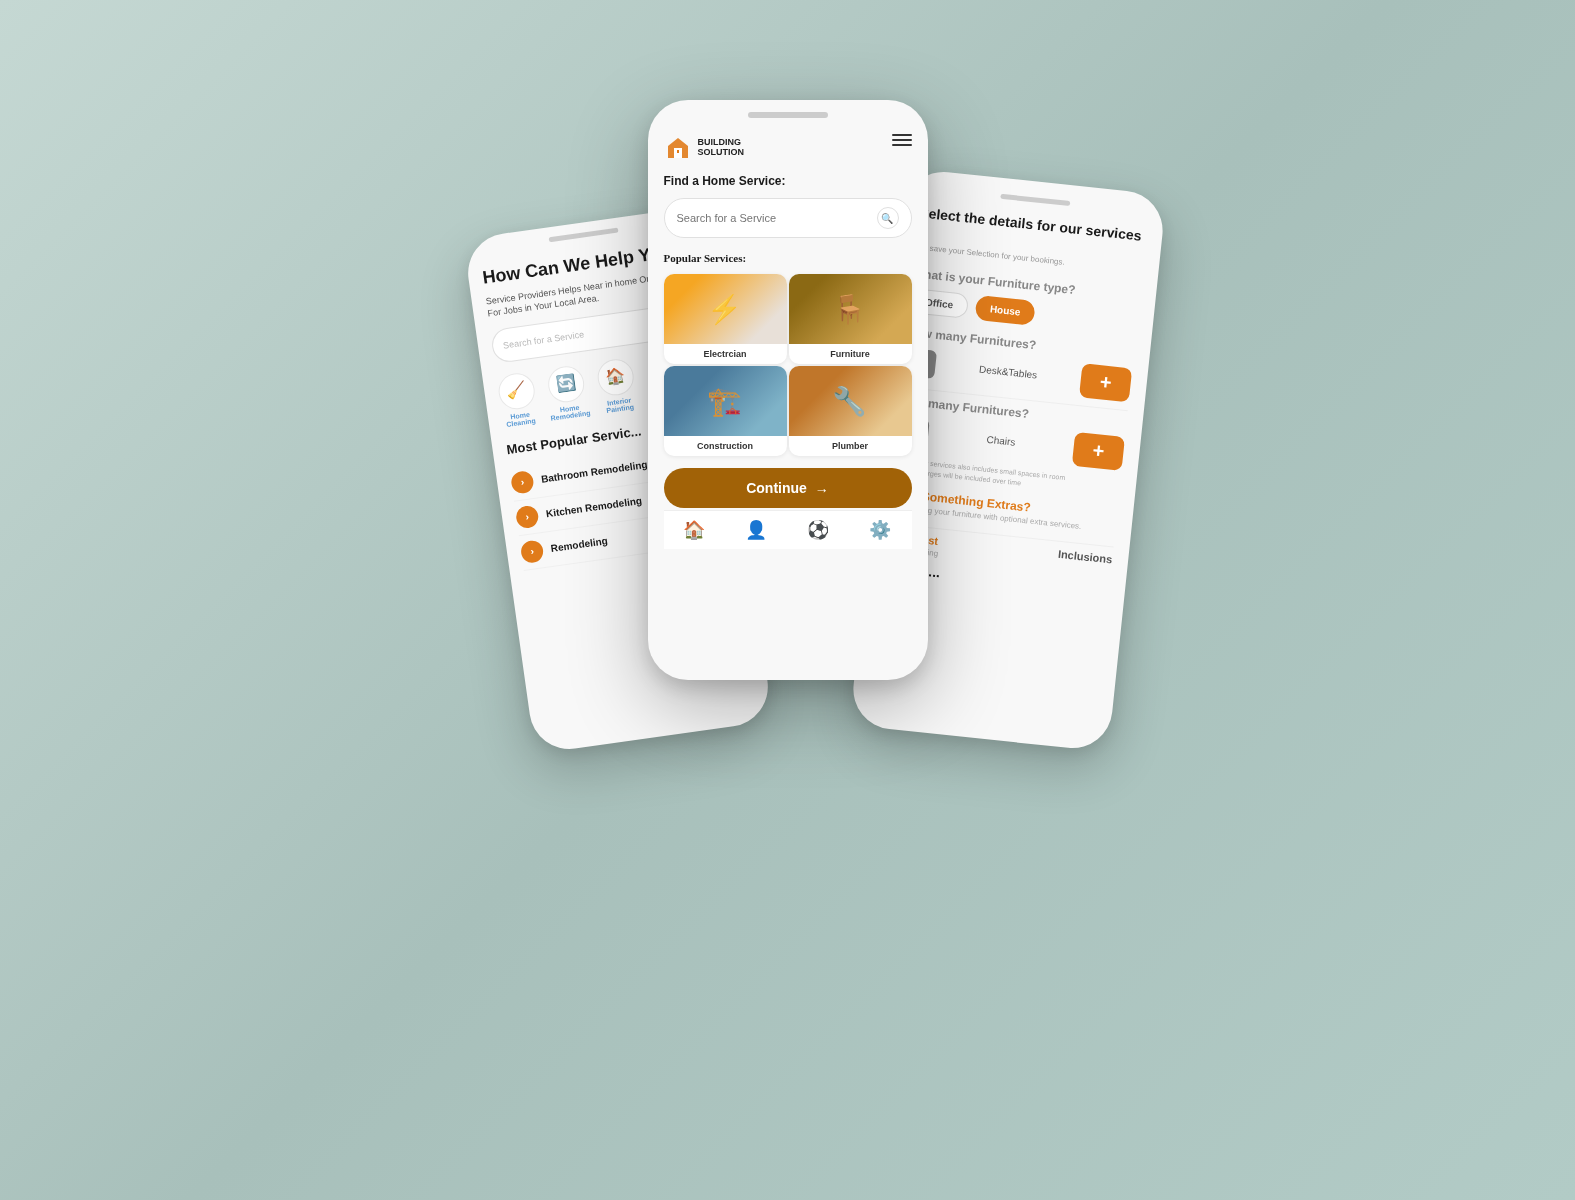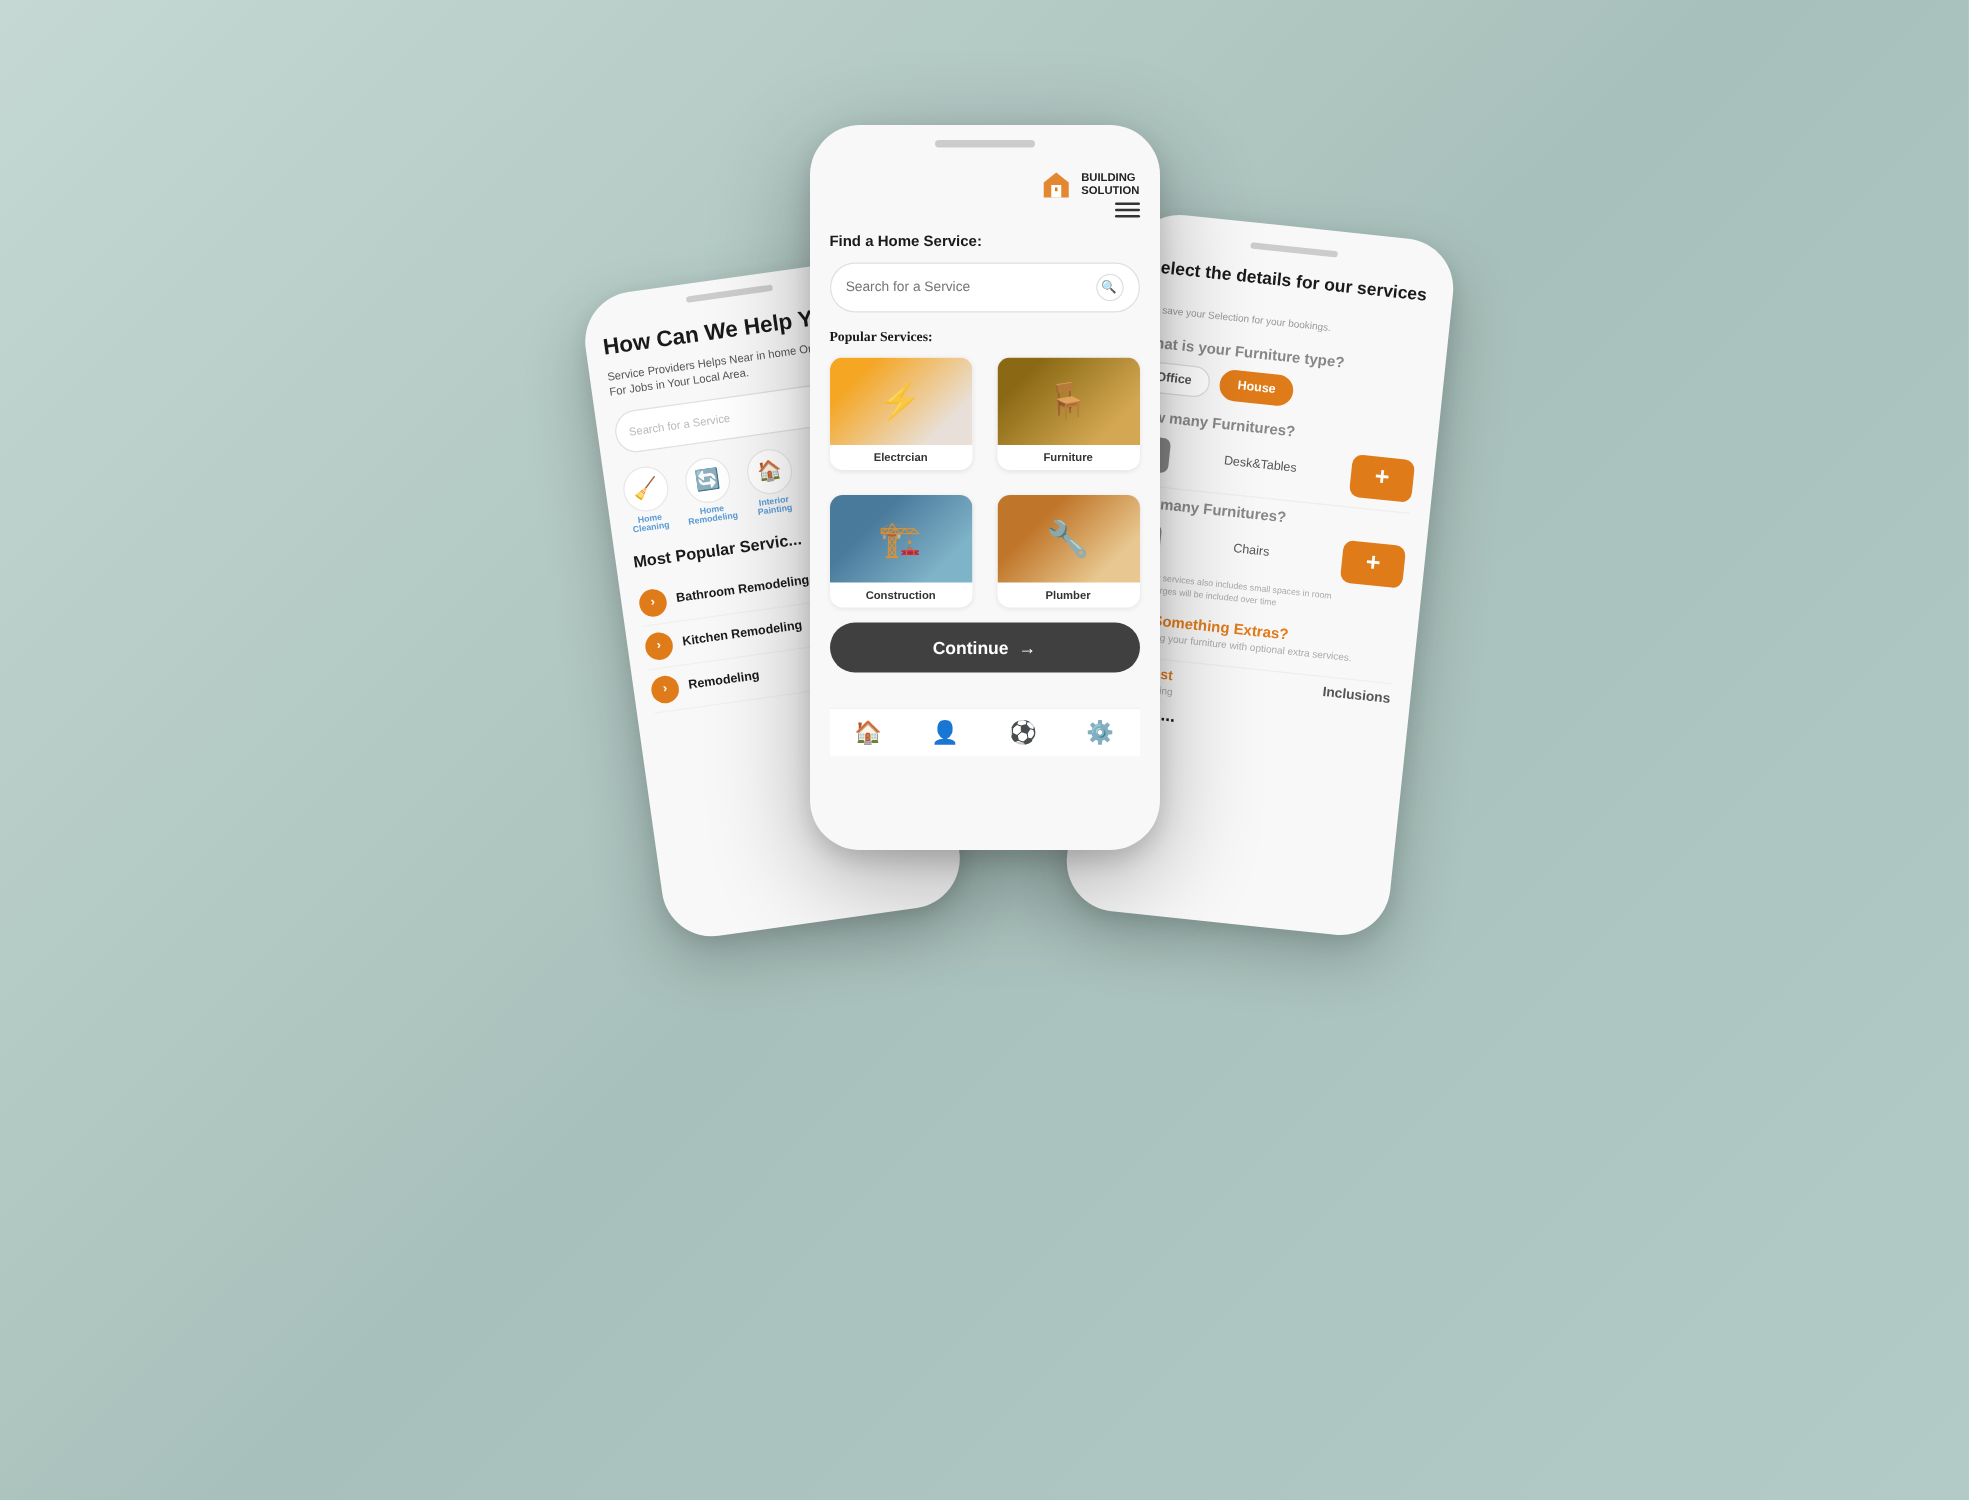--- a/index.html
+++ b/index.html
@@ -61,23 +61,22 @@
     .phone-center .content {
       padding: 8px 16px 0;
       height: calc(100% - 40px);
       overflow: hidden;
     }
 
     
     .header {
       display: flex;
       justify-content: space-between;
-      align-items: flex-end;
+      align-items: flex-start;
       margin-bottom: 12px;
-      flex-direction: column;
     }
 
     .logo {
       display: flex;
       align-items: center;
       gap: 6px;
     }
 
     .logo-icon {
       width: 28px;
@@ -150,21 +149,21 @@
       font-size: 11px;
       font-weight: 700;
       color: #1a1a1a;
       margin-bottom: 10px;
       font-family: Liberation Serif, serif;
     }
 
     .services-grid {
       display: grid;
       grid-template-columns: 1fr 1fr;
-      gap: 20px;
+      gap: 2px;
       margin-bottom: 12px;
     }
 
     .service-card {
       background: #fff;
       border-radius: 10px;
       overflow: hidden;
       box-shadow: 0 1px 4px rgba(0,0,0,0.08);
     }
 
@@ -239,33 +238,33 @@
     .service-label {
       font-size: 9px;
       font-weight: 600;
       color: #333;
       text-align: center;
       padding: 5px 4px;
     }
 
     .continue-btn {
       width: 100%;
-      background: #404040;
+      background: #a16207;
       color: #fff;
       border: none;
       border-radius: 30px;
       padding: 12px;
       font-size: 14px;
       font-weight: 700;
       display: flex;
       align-items: center;
       justify-content: center;
       gap: 8px;
       cursor: pointer;
-      margin-bottom: 28px;
+      margin-bottom: 2px;
     }
 
     .bottom-nav {
       display: flex;
       justify-content: space-around;
       align-items: center;
       background: #fff;
       padding: 8px 0;
       border-top: 1px solid #eee;
     }

